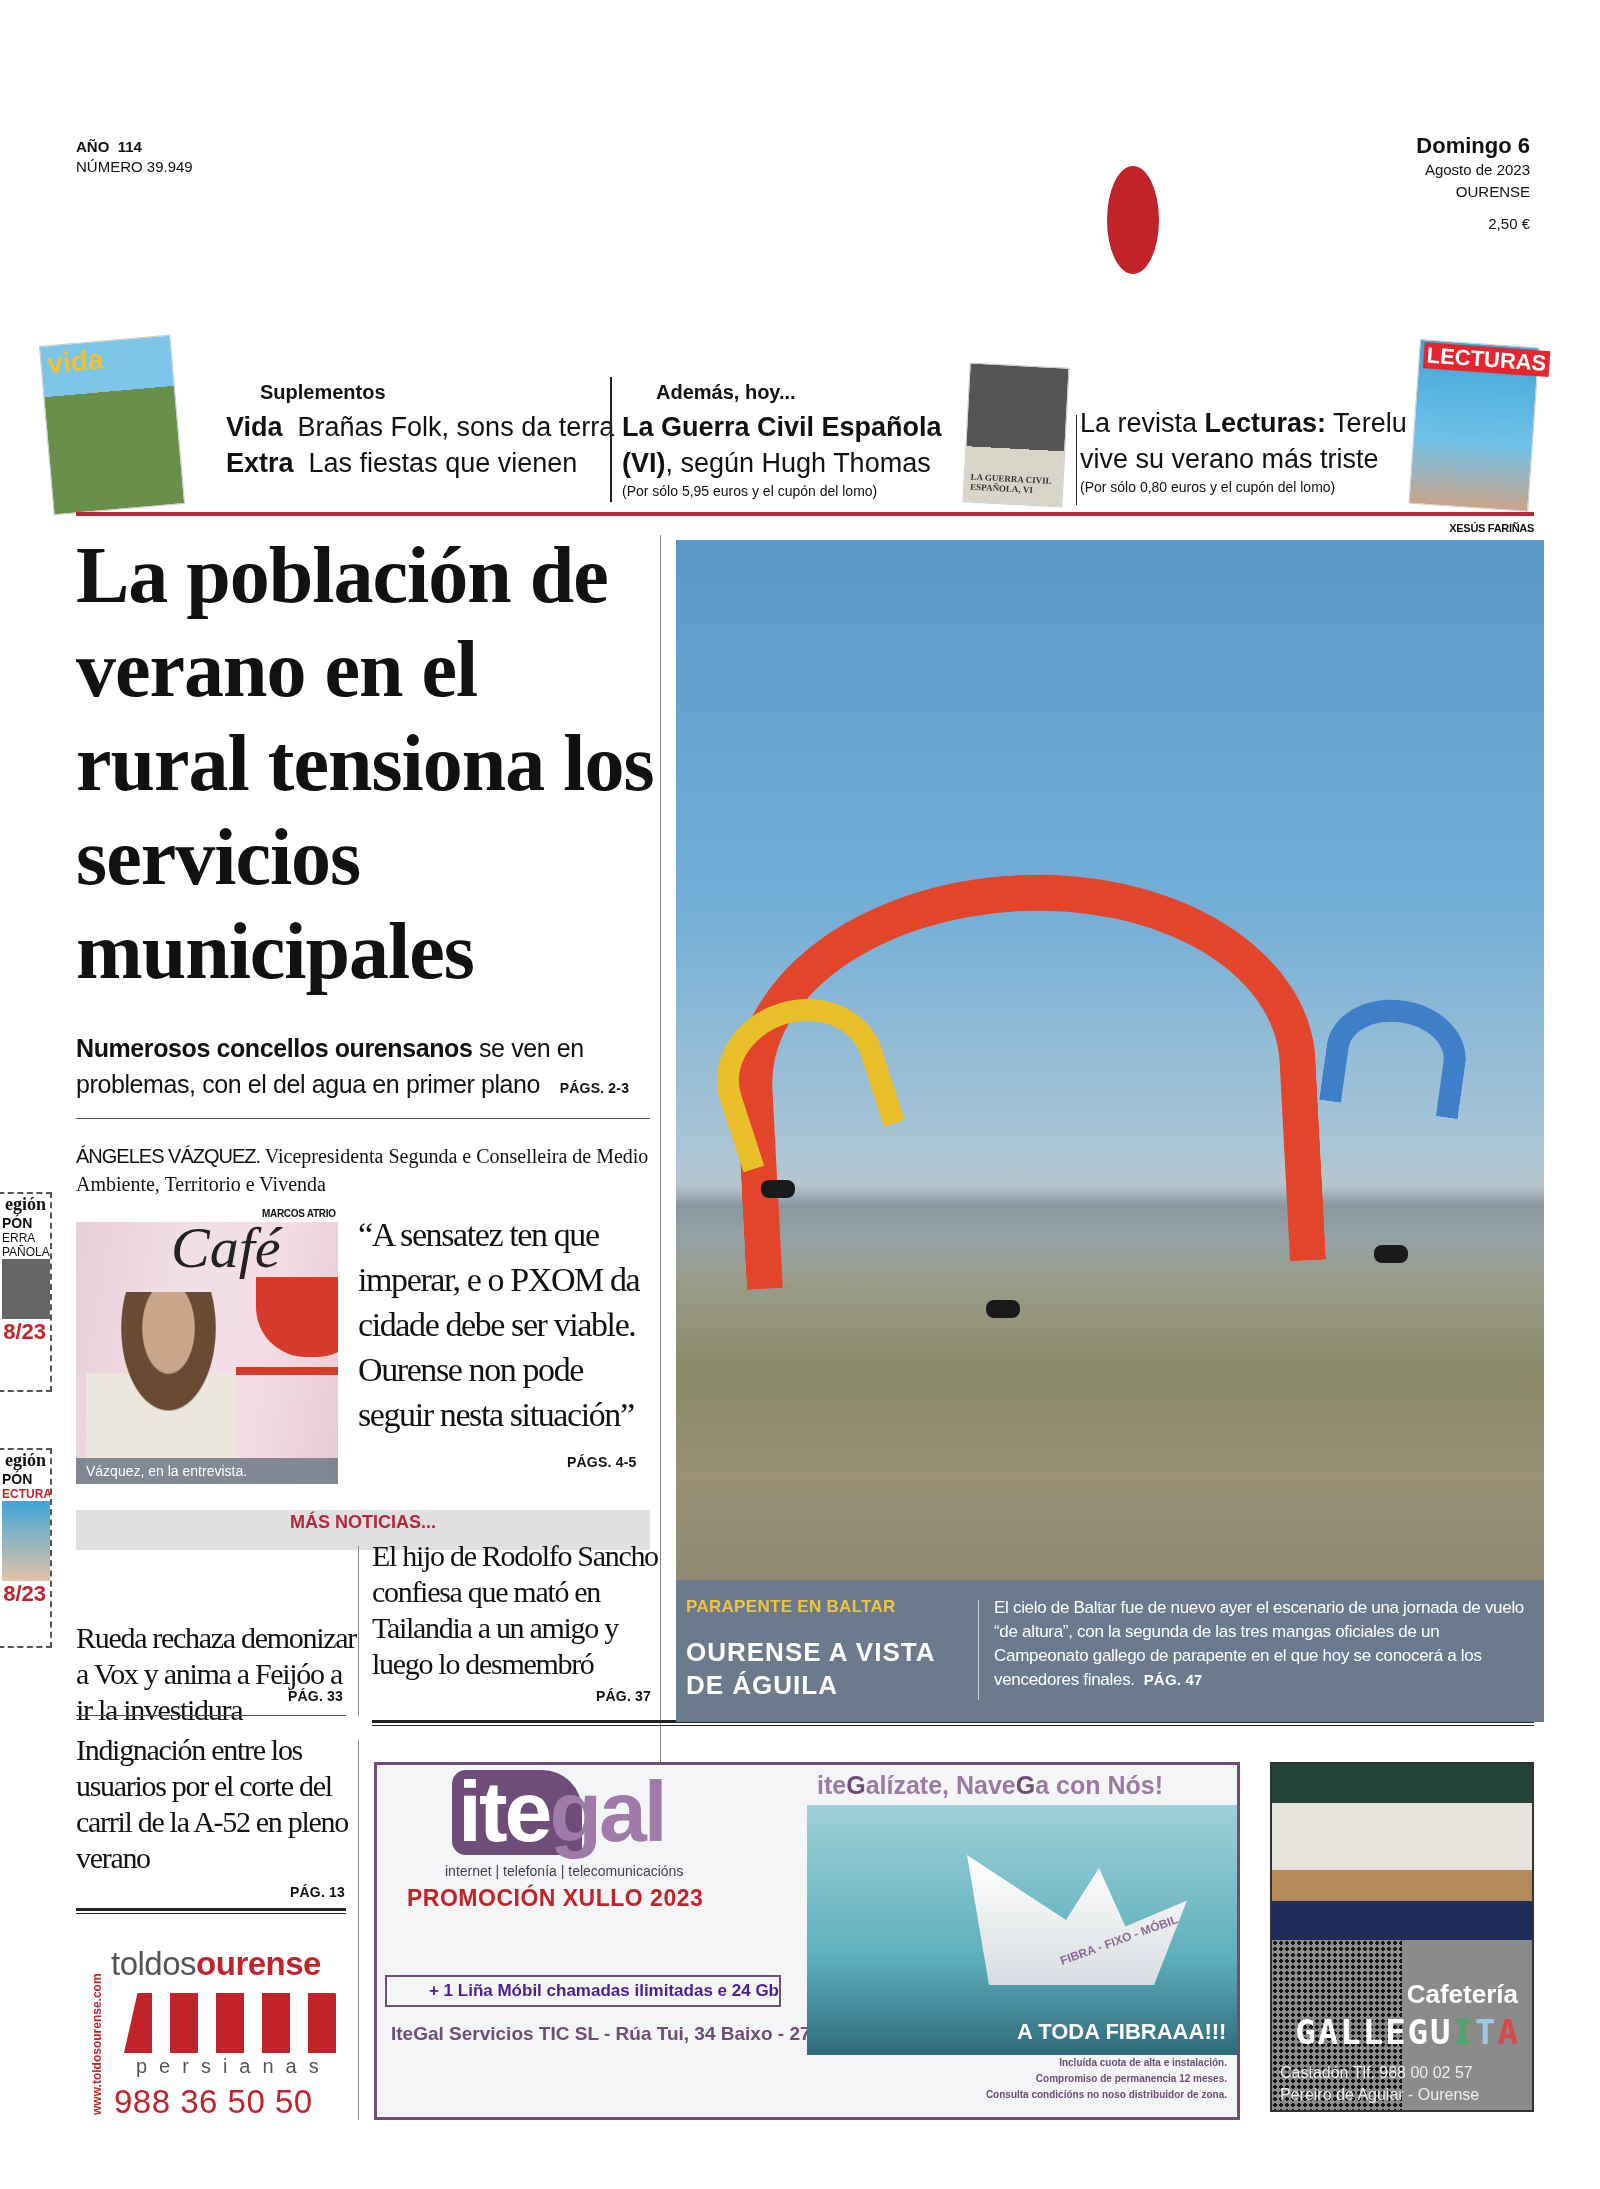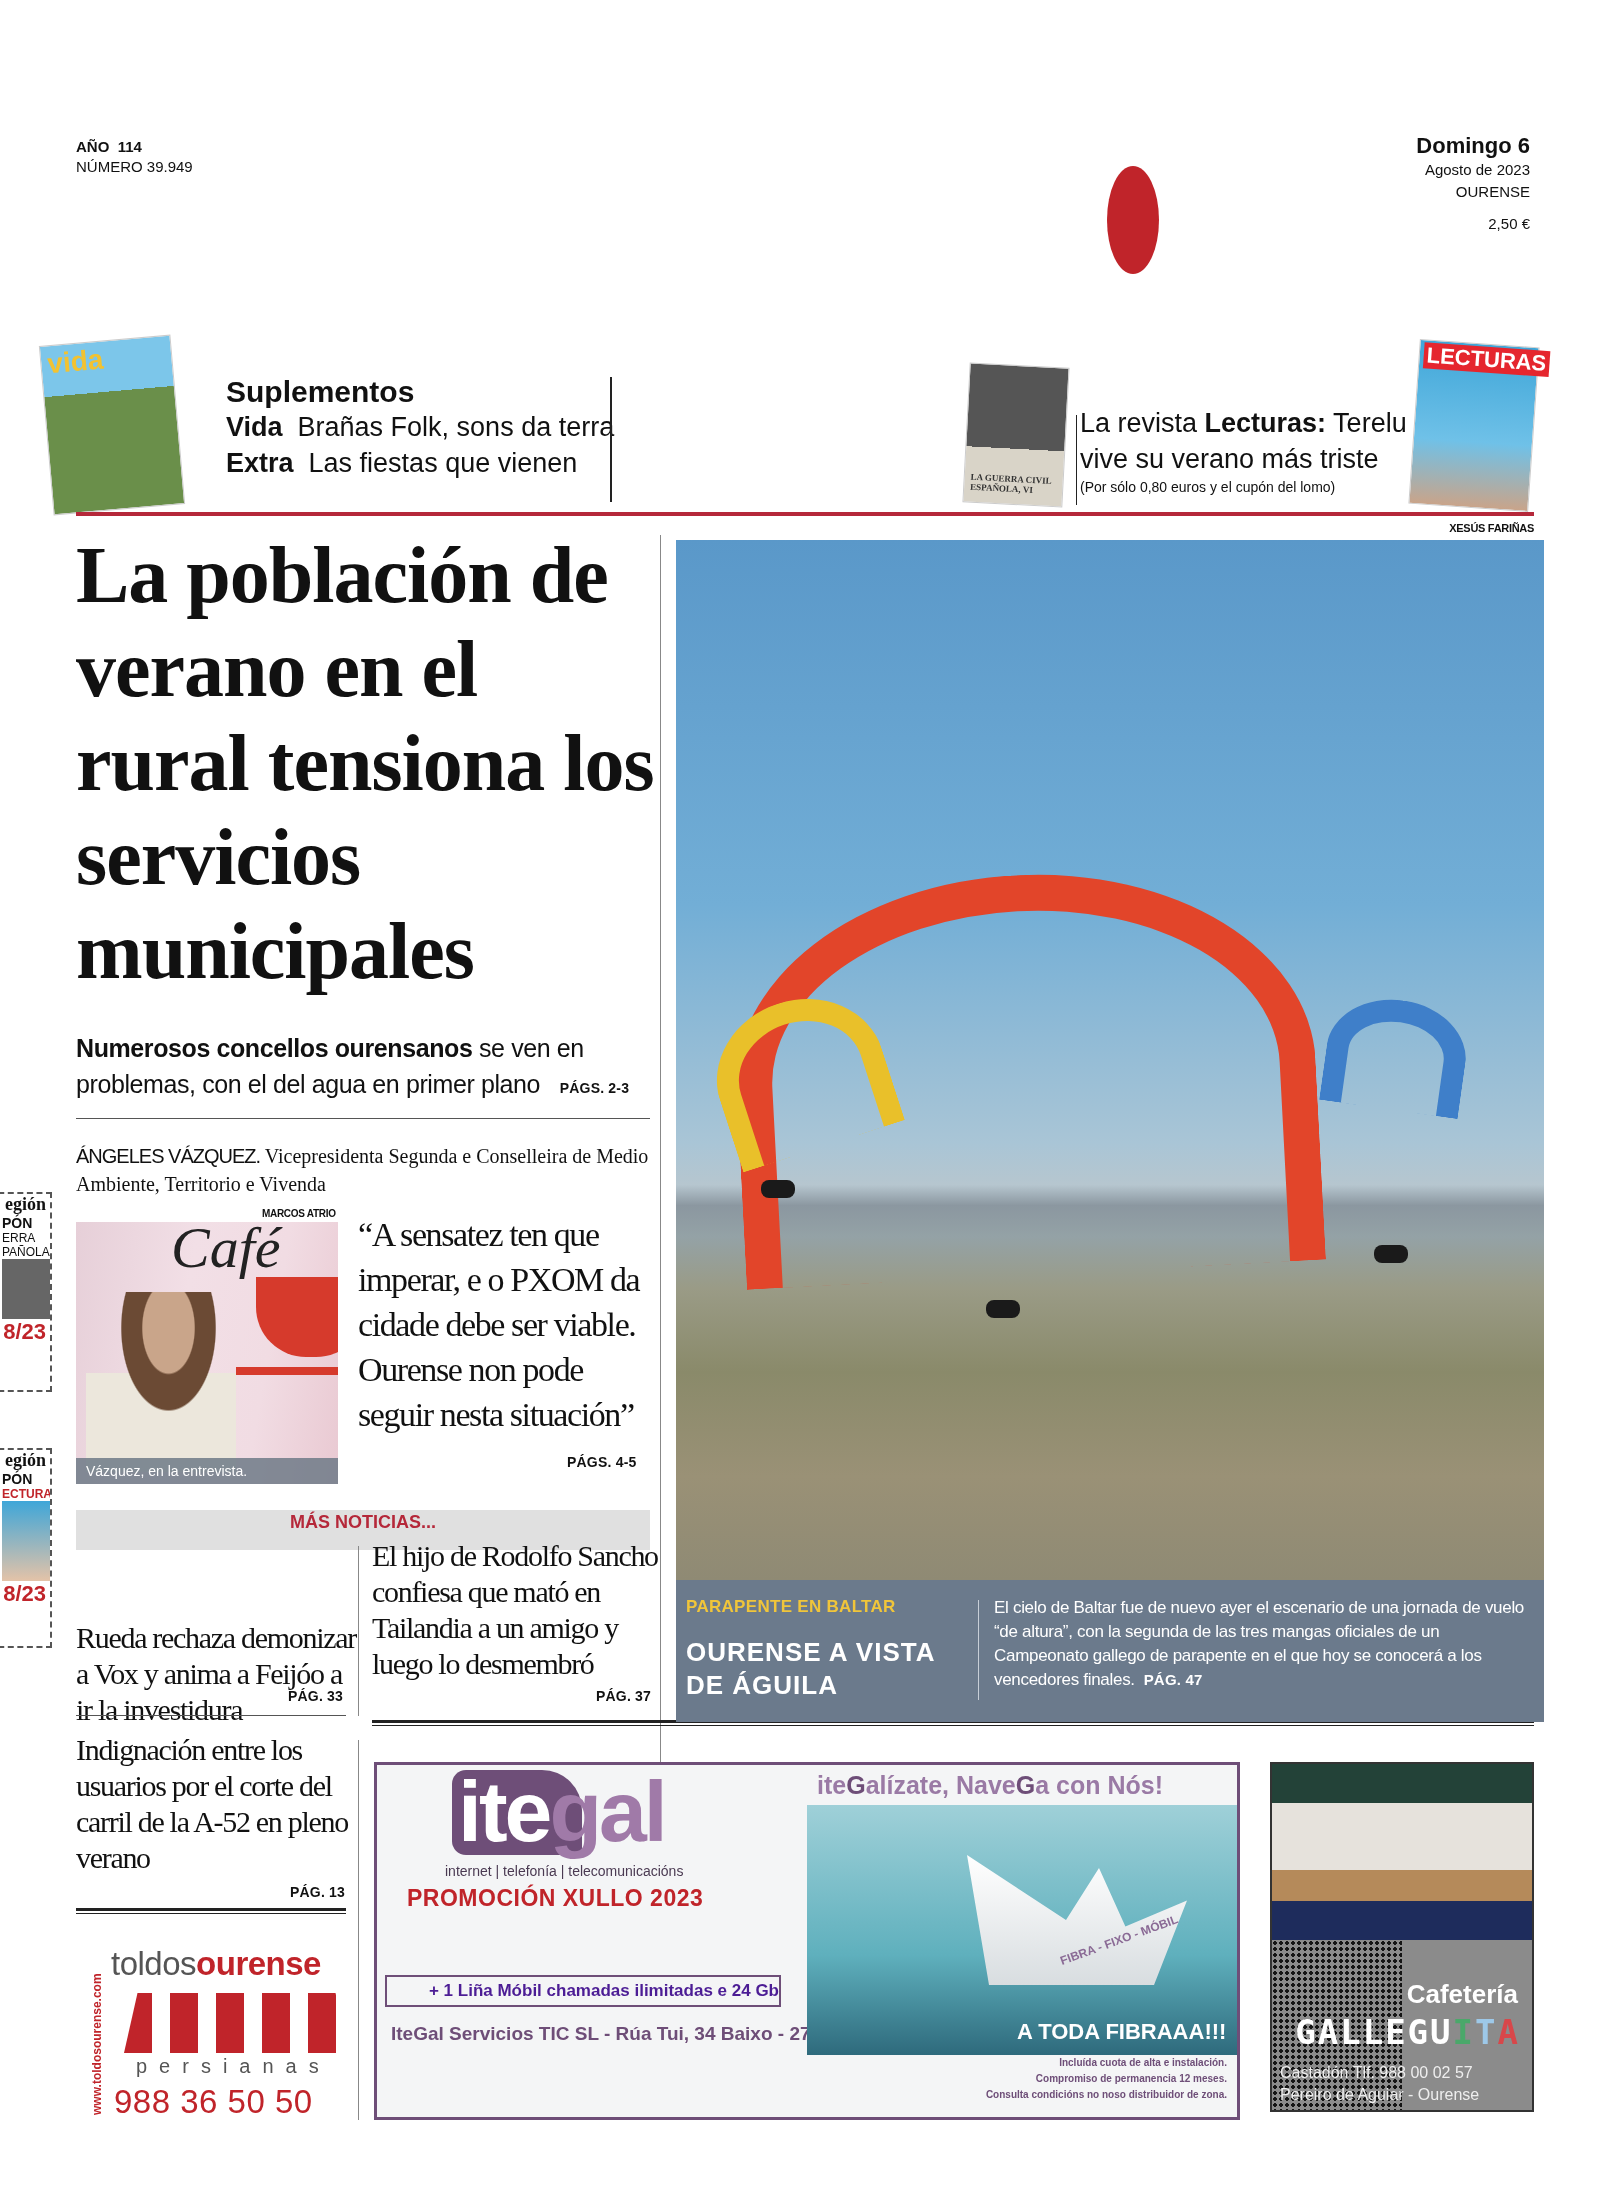--- a/index.html
+++ b/index.html
@@ -20,21 +20,21 @@
   
   .sup-strip { left: 76px; top: 335px; width: 1458px; height: 180px; }
   .thumb { position: absolute; border: 1px solid #ccc; }
   .thumb-vida { left: -30px; top: 5px; width: 132px; height: 170px; transform: rotate(-5deg); background: linear-gradient(#7cc6ea 0 30%, #6a8f4a 30% 100%); }
   .thumb-vida .t { position: absolute; left: 6px; top: 2px; font-size: 28px; font-weight: bold; color: #f2c230; }
   .thumb-guerra { left: 890px; top: 30px; width: 100px; height: 140px; transform: rotate(3deg); background: linear-gradient(#555 0 60%, #d9d4c8 60% 100%); }
   .thumb-guerra .t { position: absolute; left: 6px; bottom: 10px; font-size: 9px; font-family: "Liberation Serif", serif; font-weight: bold; color: #333; line-height: 10px; }
   .thumb-lecturas { left: 1338px; top: 8px; width: 120px; height: 165px; transform: rotate(4deg); background: linear-gradient(#3fa6d8, #6fc1e8 60%, #c9a48a); }
   .thumb-lecturas .t { position: absolute; left: 4px; top: 2px; font-size: 22px; font-weight: bold; color: #fff; background: #e5262e; padding: 0 3px; }
   .sup-col { position: absolute; top: 40px; }
-  .sup-title { font-size: 30px; font-weight: bold; line-height: 34px; }
+  .sup-title { font-size: 20px; font-weight: bold; line-height: 34px; margin-left: 34px; }
   .sup-line { font-size: 27px; line-height: 36px; white-space: nowrap; }
   .sup-line b { font-weight: bold; }
   .sup-note { font-size: 14px; line-height: 20px; }
   .vsep { position: absolute; width: 2px; background: #222; }
   .red-rule { left: 76px; top: 512px; width: 1458px; height: 4px; background: #b5283a; }
   .credit { font-size: 11px; font-weight: bold; letter-spacing: -0.3px; }
 
   
   .headline { left: 76px; top: 528px; width: 590px; font-family: "Liberation Serif", serif; font-weight: bold; font-size: 80px; line-height: 94px; letter-spacing: -1px; }
   .deck { left: 76px; top: 1030px; width: 580px; font-size: 25px; line-height: 36px; letter-spacing: -0.4px; }
@@ -141,20 +141,26 @@
 <div class="abs sup-strip">
   <div class="thumb thumb-vida">
       <span class="t">vida</span>
     </div>
   <div class="sup-col" style="left:150px;">
     <div class="sup-title">Suplementos</div>
     <div class="sup-line"><b>Vida</b>&nbsp; <span>Brañas Folk, sons da terra</span></div>
     <div class="sup-line"><b>Extra</b>&nbsp; <span>Las fiestas que vienen</span></div>
   </div>
   <div class="vsep" style="left:534px; top:42px; height:125px;"></div>
+  <div class="sup-col" style="left:546px;">
+    <div class="sup-title">Además, hoy...</div>
+    <div class="sup-line" style="font-weight:bold;">La Guerra Civil Española</div>
+    <div class="sup-line"><b>(VI)</b><span>, según Hugh Thomas</span></div>
+    <div class="sup-note">(Por sólo 5,95 euros y el cupón del lomo)</div>
+  </div>
   <div class="thumb thumb-guerra">
       <span class="t">LA GUERRA CIVIL ESPAÑOLA, VI</span>
     </div>
   <div class="vsep" style="left:1000px; top:80px; height:90px; width:1px;"></div>
   <div class="sup-col" style="left:1004px; top:70px;">
     <div class="sup-line"><span>La revista </span><b>Lecturas:</b><span> Terelu</span></div>
     <div class="sup-line">vive su verano más triste</div>
     <div class="sup-note">(Por sólo 0,80 euros y el cupón del lomo)</div>
   </div>
   <div class="thumb thumb-lecturas">

